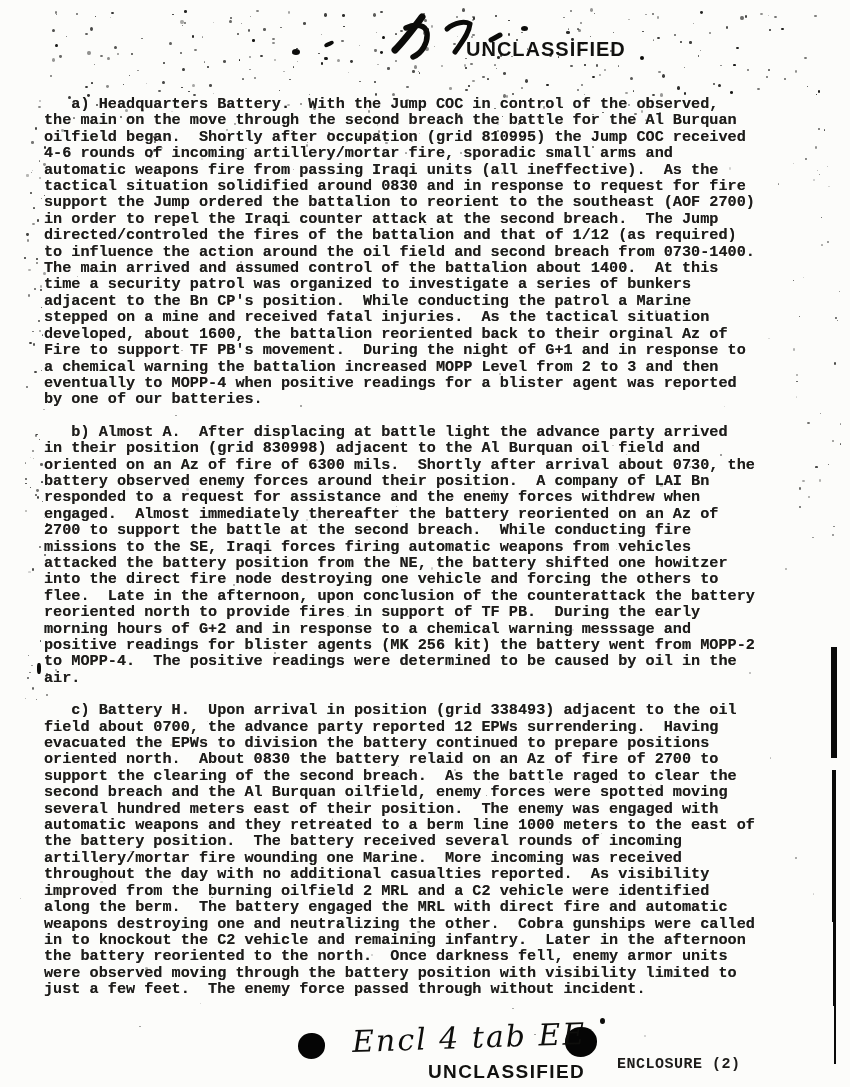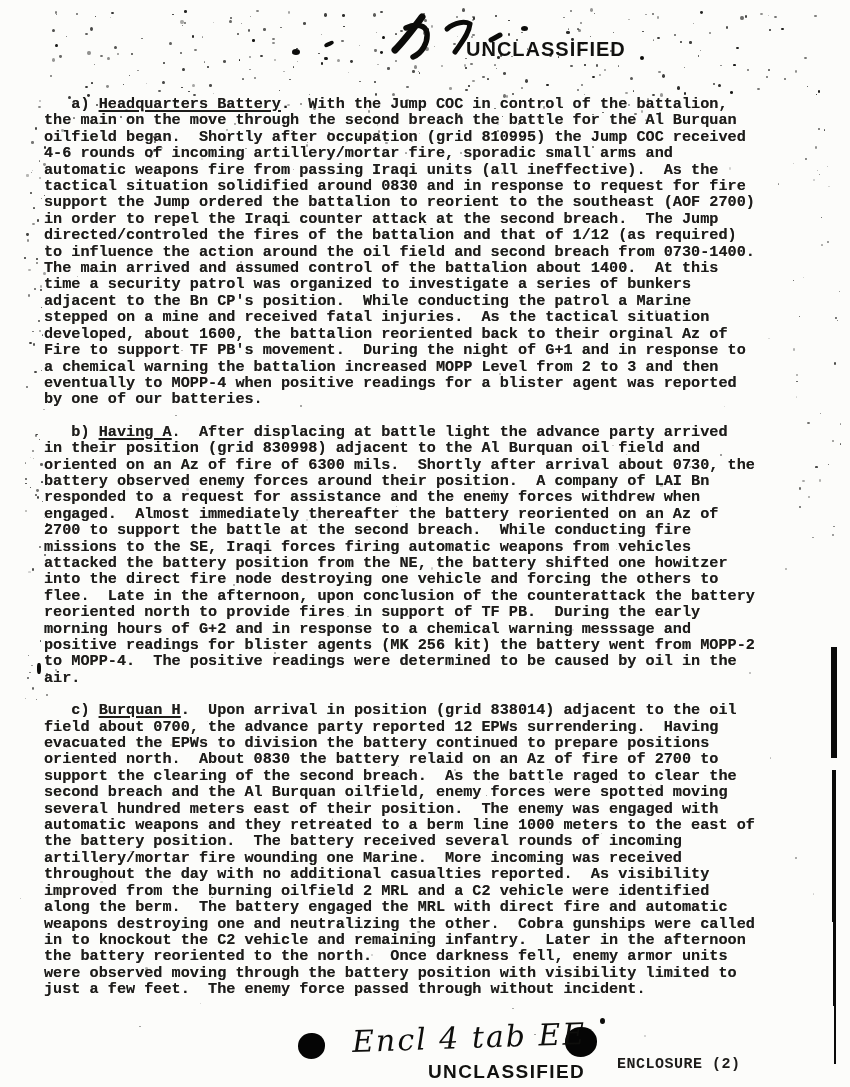--- a/index.html
+++ b/index.html
@@ -20,21 +20,20 @@
   .para{
     white-space:pre;
     font-family:"Liberation Mono",monospace;
     font-weight:bold;
     font-size:15.2px;line-height:16.4px;
     color:#1d1c1a;
     text-shadow:0 0 .4px rgba(20,20,18,.55);
   }
   .para + .para{margin-top:16px;}
   .para .title{
-    text-decoration:underline;
     text-decoration-thickness:1.6px;
     text-underline-offset:2px;
   }
   .para .body{white-space:pre;}
   
   .vbar{position:absolute;background:#0a0a0a;}
   .speck{position:absolute;background:#141412;border-radius:50%;}
   .inkblot{position:absolute;background:#0c0c0a;}
   
   .punch{
@@ -69,58 +68,58 @@
       <path d="M21,18 C31,13 41,15 42,23 C43,33 37,43 28,47" stroke-width="5.5"></path>
       <path d="M62,19 C70,12 80,11 85,14 C84,24 76,33 70,42" stroke-width="5"></path>
       <path d="M106,30 l9,-5" stroke-width="5"></path>
     </g>
   </svg>
 
   <div class="hdr-class">UNCLASSIFIED</div>
 
   <div class="text-block">
 
-    <div class="para"><span>   a) </span><span class="title">Headquarters Battery</span><span>.  With the Jump COC in control of the battalion,</span>
+    <div class="para"><span>   a) </span><span class="title">Headquarters Battery</span><span>.  With the Jump COC in control of the observed,</span>
 <span class="body">the main on the move through the second breach the battle for the Al Burquan
 oilfield began.  Shortly after occupation (grid 810995) the Jump COC received
 4-6 rounds of incoming artillery/mortar fire, sporadic small arms and
 automatic weapons fire from passing Iraqi units (all ineffective).  As the
 tactical situation solidified around 0830 and in response to request for fire
 support the Jump ordered the battalion to reorient to the southeast (AOF 2700)
 in order to repel the Iraqi counter attack at the second breach.  The Jump
 directed/controled the fires of the battalion and that of 1/12 (as required)
 to influence the action around the oil field and second breach from 0730-1400.
 The main arrived and assumed control of the battalion about 1400.  At this
 time a security patrol was organized to investigate a series of bunkers
 adjacent to the Bn CP's position.  While conducting the patrol a Marine
 stepped on a mine and received fatal injuries.  As the tactical situation
 developed, about 1600, the battalion reoriented back to their orginal Az of
 Fire to support TF PB's movement.  During the night of G+1 and in response to
 a chemical warning the battalion increased MOPP Level from 2 to 3 and then
 eventually to MOPP-4 when positive readings for a blister agent was reported
 by one of our batteries.</span></div>
 
-    <div class="para"><span>   b) </span><span class="title">Having A</span><span>.  After displacing at battle light the advance party arrived</span>
+    <div class="para"><span>   b) </span><span class="title">Almost A</span><span>.  After displacing at battle light the advance party arrived</span>
 <span class="body">in their position (grid 830998) adjacent to the Al Burquan oil field and
 oriented on an Az of fire of 6300 mils.  Shortly after arrival about 0730, the
 battery observed enemy forces around their position.  A company of LAI Bn
 responded to a request for assistance and the enemy forces withdrew when
 engaged.  Almost immediately thereafter the battery reoriented on an Az of
 2700 to support the battle at the second breach.  While conducting fire
 missions to the SE, Iraqi forces firing automatic weapons from vehicles
 attacked the battery position from the NE, the battery shifted one howitzer
 into the direct fire node destroying one vehicle and forcing the others to
 flee.  Late in the afternoon, upon conclusion of the counterattack the battery
 reoriented north to provide fires in support of TF PB.  During the early
 morning hours of G+2 and in response to a chemical warning messsage and
 positive readings for blister agents (MK 256 kit) the battery went from MOPP-2
 to MOPP-4.  The positive readings were determined to be caused by oil in the
 air.</span></div>
 
-    <div class="para"><span>   c) </span><span class="title">Burquan H</span><span>.  Upon arrival in position (grid 838014) adjacent to the oil</span>
+    <div class="para"><span>   c) </span><span class="title">Battery H</span><span>.  Upon arrival in position (grid 338493) adjacent to the oil</span>
 <span class="body">field about 0700, the advance party reported 12 EPWs surrendering.  Having
 evacuated the EPWs to division the battery continued to prepare positions
 oriented north.  About 0830 the battery relaid on an Az of fire of 2700 to
 support the clearing of the second breach.  As the battle raged to clear the
 second breach and the Al Burquan oilfield, enemy forces were spotted moving
 several hundred meters east of their position.  The enemy was engaged with
 automatic weapons and they retreated to a berm line 1000 meters to the east of
 the battery position.  The battery received several rounds of incoming
 artillery/mortar fire wounding one Marine.  More incoming was received
 throughout the day with no additional casualties reported.  As visibility

